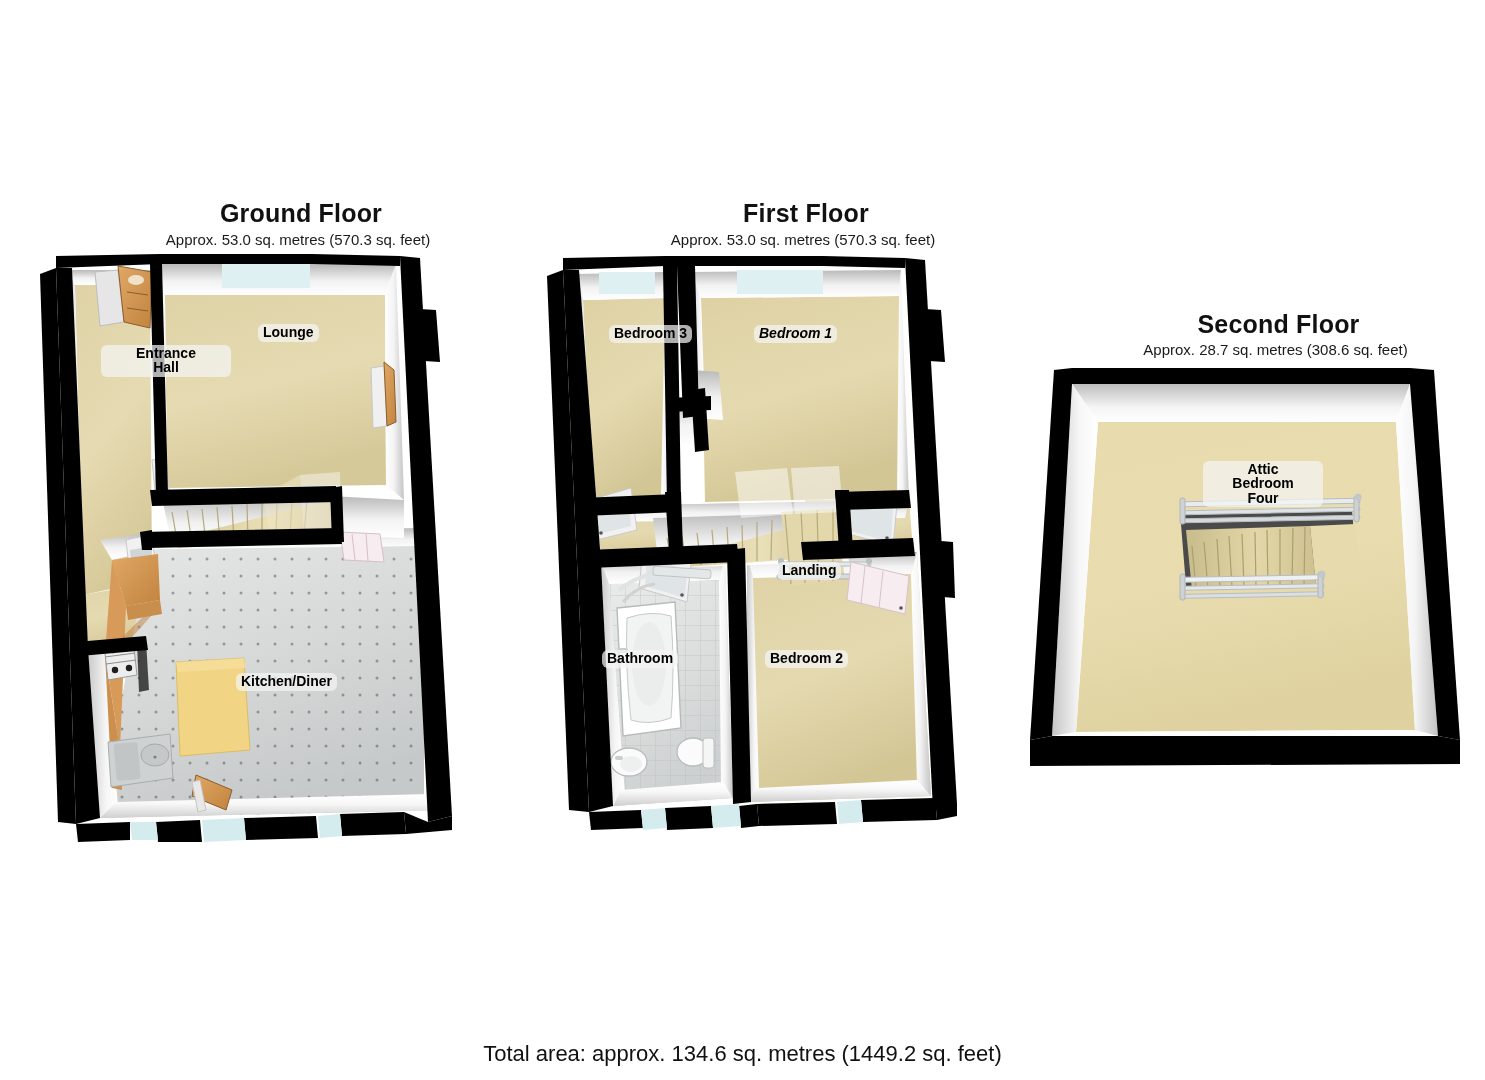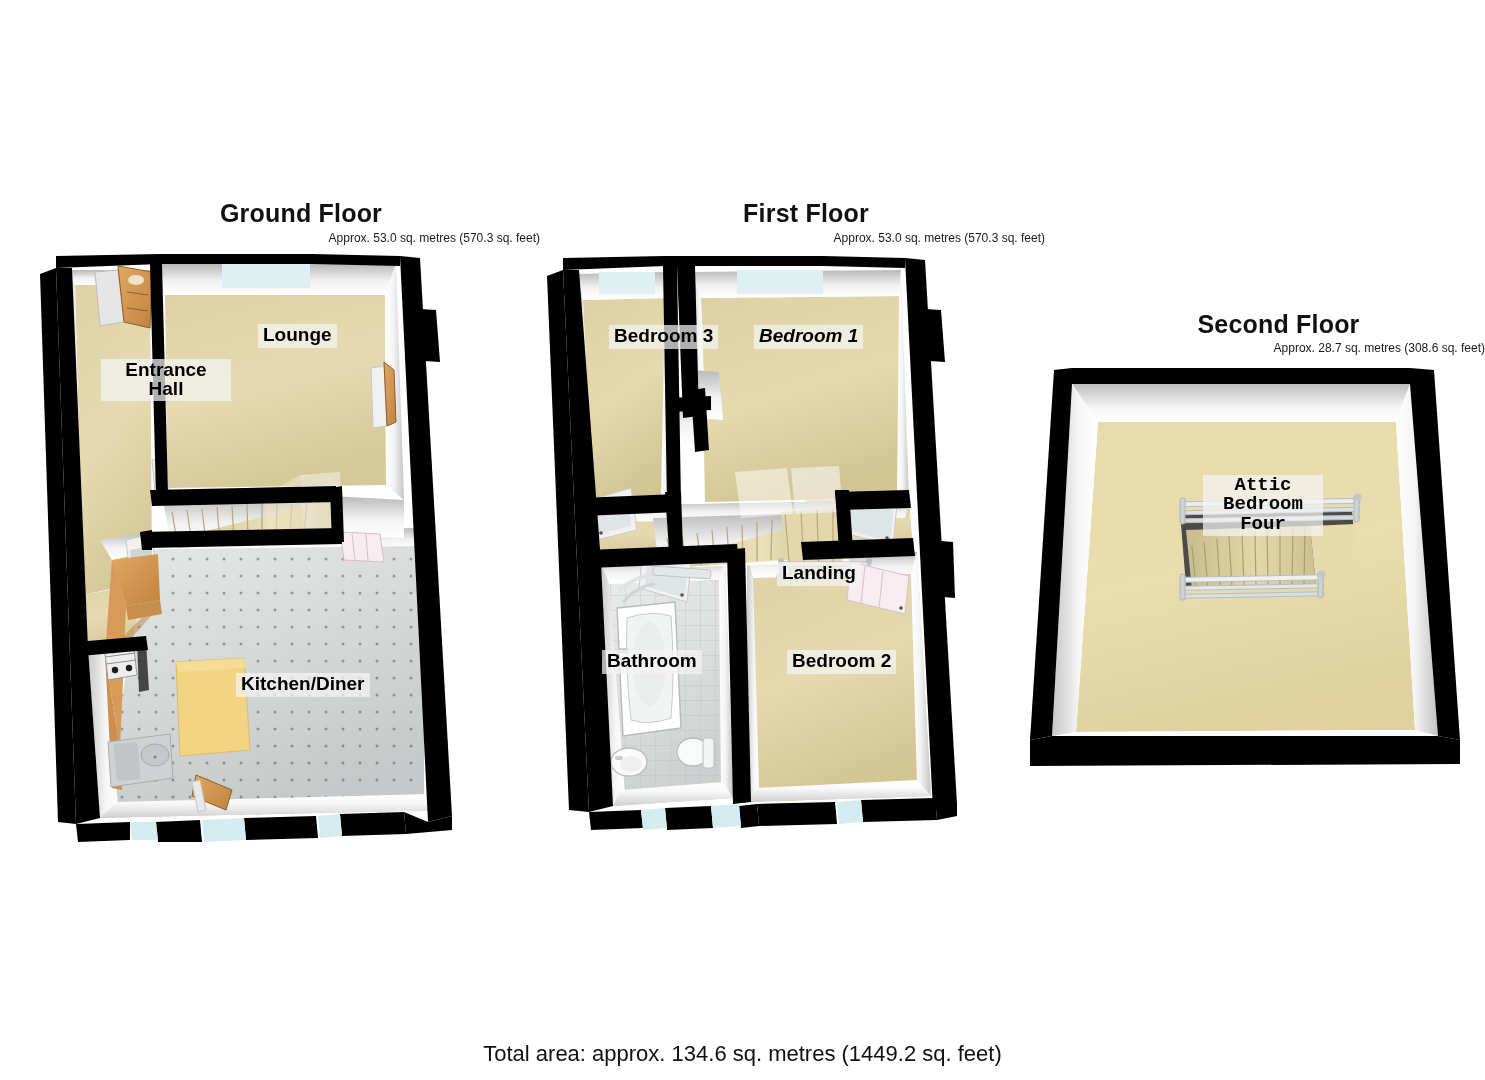--- a/index.html
+++ b/index.html
@@ -12,35 +12,36 @@
   .plan{position:absolute;}
 
   
   .floor-title{
     position:absolute;width:100%;text-align:center;
     font-size:25px;font-weight:bold;letter-spacing:.2px;
     color:#111;
     padding-left:31px;
   }
   .floor-sub{
-    position:absolute;width:100%;text-align:right;
-    font-size:12px;font-weight:normal;color:#1a1a1a;
+    position:absolute;width:100%;text-align:center;
+    font-size:15px;font-weight:normal;color:#1a1a1a;margin-left:28px;
   }
 
   
   .rlabel{
     position:absolute;
-    font-size:19px;font-weight:bold;color:#000;
+    font-size:14px;font-weight:bold;color:#000;
     background:rgba(244,244,244,.72);
     padding:1px 5px 2px 5px;
     white-space:nowrap;line-height:1.08;
     text-align:center;
     z-index:60;
+    border-radius:6px;
   }
-  .rlabel.multi{line-height:1.02;margin-top:14px;}
+  .rlabel.multi{line-height:1.02;}
 
   
   svg{display:block;overflow:visible;}
 
   
   .total-area{
     position:absolute;left:0;width:100%;text-align:center;
     font-size:22px;color:#111;
   }
 </style>
@@ -498,21 +499,21 @@
   </svg>
 
   <div class="rlabel" style="left:104px;top:325px;">Bedroom 3</div>
 
   <div class="rlabel" style="left:249px;top:325px;font-style:italic;">Bedroom 1</div>
 
   <div class="rlabel" style="left:272px;top:562px;text-align:right;">Landing</div>
 
   <div class="rlabel" style="left:97px;top:650px;">Bathroom</div>
 
-  <div class="rlabel" style="left:282px;top:650px;">Bedroom 2</div>
+  <div class="rlabel" style="left:260px;top:650px;">Bedroom 2</div>
 </div>
 
 <div class="plan" style="left:1010px;top:0px;width:475px;height:920px;">
 
   <div class="floor-title" style="top:310px;">Second Floor</div>
   <div class="floor-sub" style="top:341px;">Approx. 28.7 sq. metres (308.6 sq. feet)</div>
 
   <svg width="475" height="460" viewBox="0 0 475 460" style="position:absolute;left:0;top:360px;">
     <defs>
       <linearGradient id="sWallN" x1="0" y1="0" x2="0" y2="1">
@@ -599,20 +600,20 @@
     </g>
 
     <g fill="#000000">
       <polygon points="62,24 400,24 400,8 62,8"></polygon>
       <polygon points="62,8 62,24 42,376 20,380 44,10"></polygon>
       <polygon points="400,8 400,24 428,376 450,380 424,10"></polygon>
       <polygon points="42,376 428,376 450,380 450,404 20,406 20,380"></polygon>
     </g>
   </svg>
 
-  <div class="rlabel multi" style="left:193px;top:461px;width:110px;font-family:Liberation Mono, monospace;">
+  <div class="rlabel multi" style="left:193px;top:461px;width:110px;">
     <div>Attic</div>
     <div>Bedroom</div>
     <div>Four</div>
   </div>
 </div>
 
 <div class="total-area" style="top:1041px;">Total area: approx. 134.6 sq. metres (1449.2 sq. feet)</div>
 
 </body></html>

